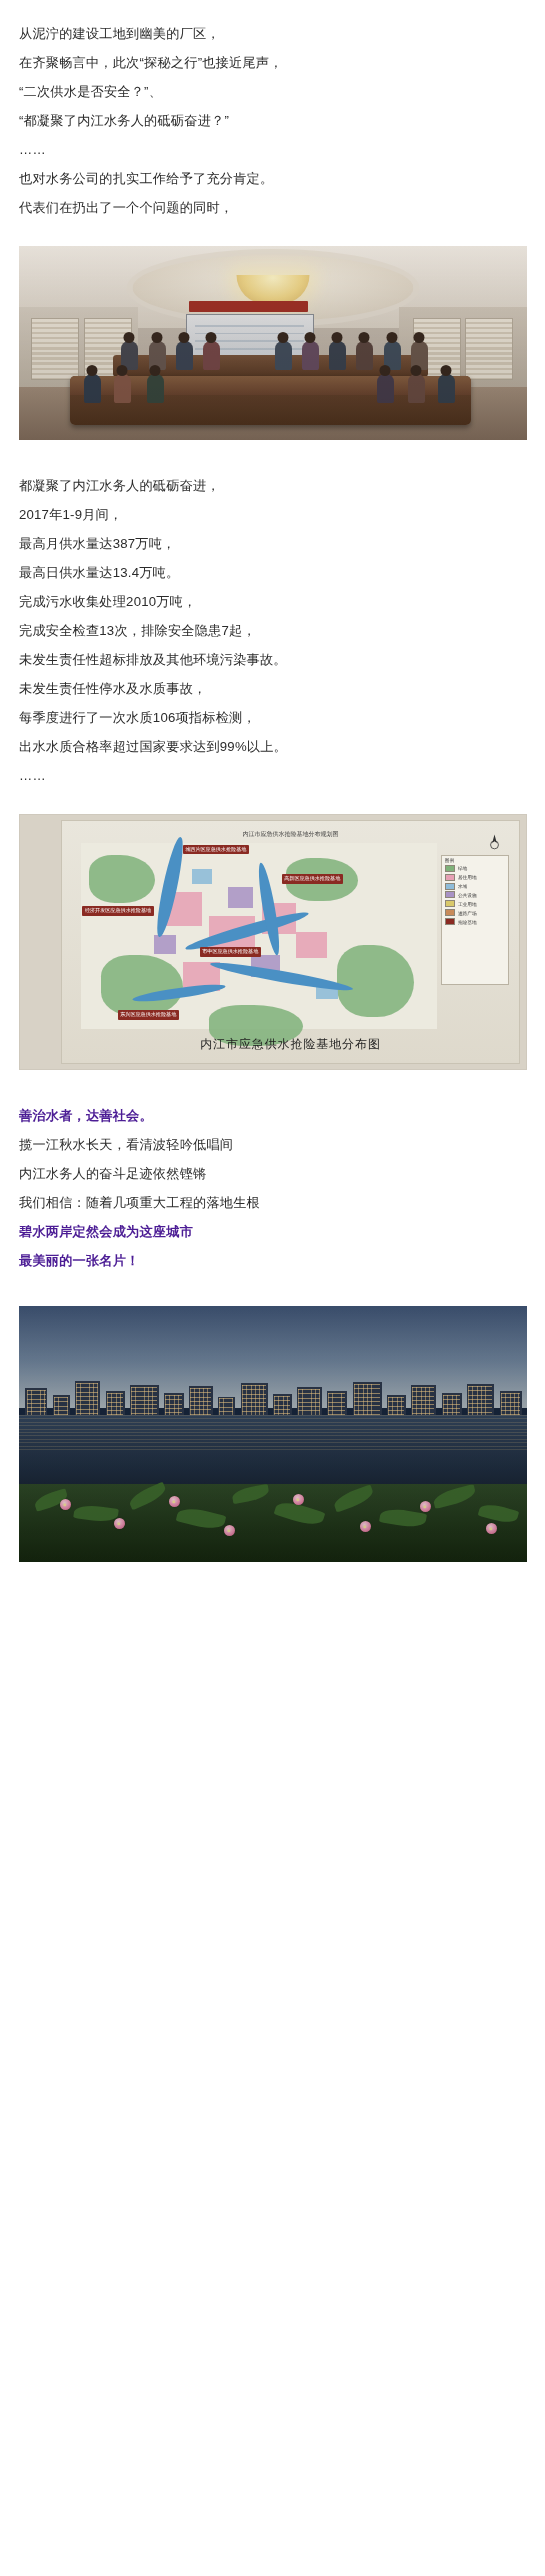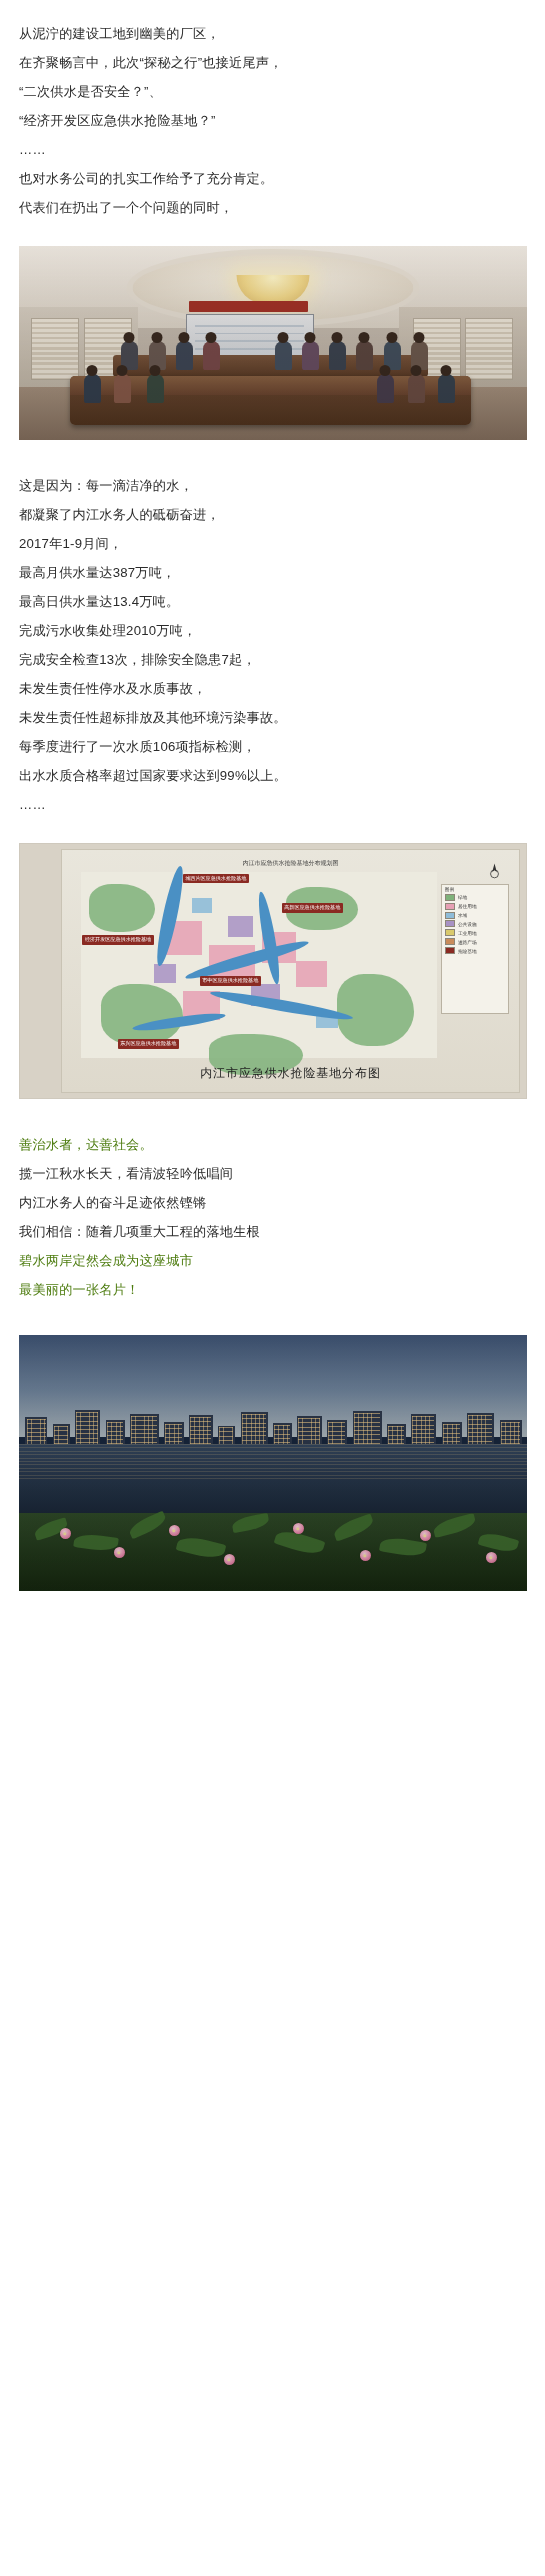--- a/index.html
+++ b/index.html
@@ -22,22 +22,22 @@
     padding: 0 19px;
   }
   .para {
     color: #2b2b2b;
     font-size: 13.2px;
     line-height: 29px;
     letter-spacing: 0.2px;
     white-space: pre-wrap;
   }
   .para.bold {
-    font-weight: normal;
-    color: #4d7c0f;
+    font-weight: bold;
+    color: #4c1d95;
   }
   .spacer-22 { height: 19px; }
   .spacer-28 { height: 24px; }
   .spacer-36 { height: 31px; }
 
   
   .figure {
     width: 508px;
     margin: 0 auto;
     position: relative;
@@ -256,21 +256,21 @@
 </head>
 <body>
 
 <div class="page">
 
   <div class="spacer-22"></div>
   <div class="block">
     <div class="para">从泥泞的建设工地到幽美的厂区，</div>
     <div class="para">在齐聚畅言中，此次“探秘之行”也接近尾声，</div>
     <div class="para">“二次供水是否安全？”、</div>
-    <div class="para">“经济开发区应急供水抢险基地？”</div>
+    <div class="para">“都凝聚了内江水务人的砥砺奋进？”</div>
     <div class="para">……</div>
     <div class="para">也对水务公司的扎实工作给予了充分肯定。</div>
     <div class="para">代表们在扔出了一个个问题的同时，</div>
   </div>
 
   <div class="spacer-28"></div>
 
   <div class="figure">
     <div class="photo-meeting">
       <div class="ceiling"></div>
@@ -311,29 +311,28 @@
       <div class="person p-row-front" style="left:389px;background:#6d4e44"></div>
       <div class="person p-row-front" style="left:419px;background:#39434f"></div>
 
       <div class="photo-overlay-dark"></div>
     </div>
   </div>
 
   <div class="spacer-36"></div>
 
   <div class="block">
-    <div class="para">这是因为：每一滴洁净的水，</div>
     <div class="para">都凝聚了内江水务人的砥砺奋进，</div>
     <div class="para">2017年1-9月间，</div>
     <div class="para">最高月供水量达387万吨，</div>
     <div class="para">最高日供水量达13.4万吨。</div>
     <div class="para">完成污水收集处理2010万吨，</div>
     <div class="para">完成安全检查13次，排除安全隐患7起，</div>
+    <div class="para">未发生责任性超标排放及其他环境污染事故。</div>
     <div class="para">未发生责任性停水及水质事故，</div>
-    <div class="para">未发生责任性超标排放及其他环境污染事故。</div>
     <div class="para">每季度进行了一次水质106项指标检测，</div>
     <div class="para">出水水质合格率超过国家要求达到99%以上。</div>
     <div class="para">……</div>
   </div>
 
   <div class="spacer-28"></div>
 
   <div class="figure">
     <div class="photo-map">
       <div class="map-paper">

